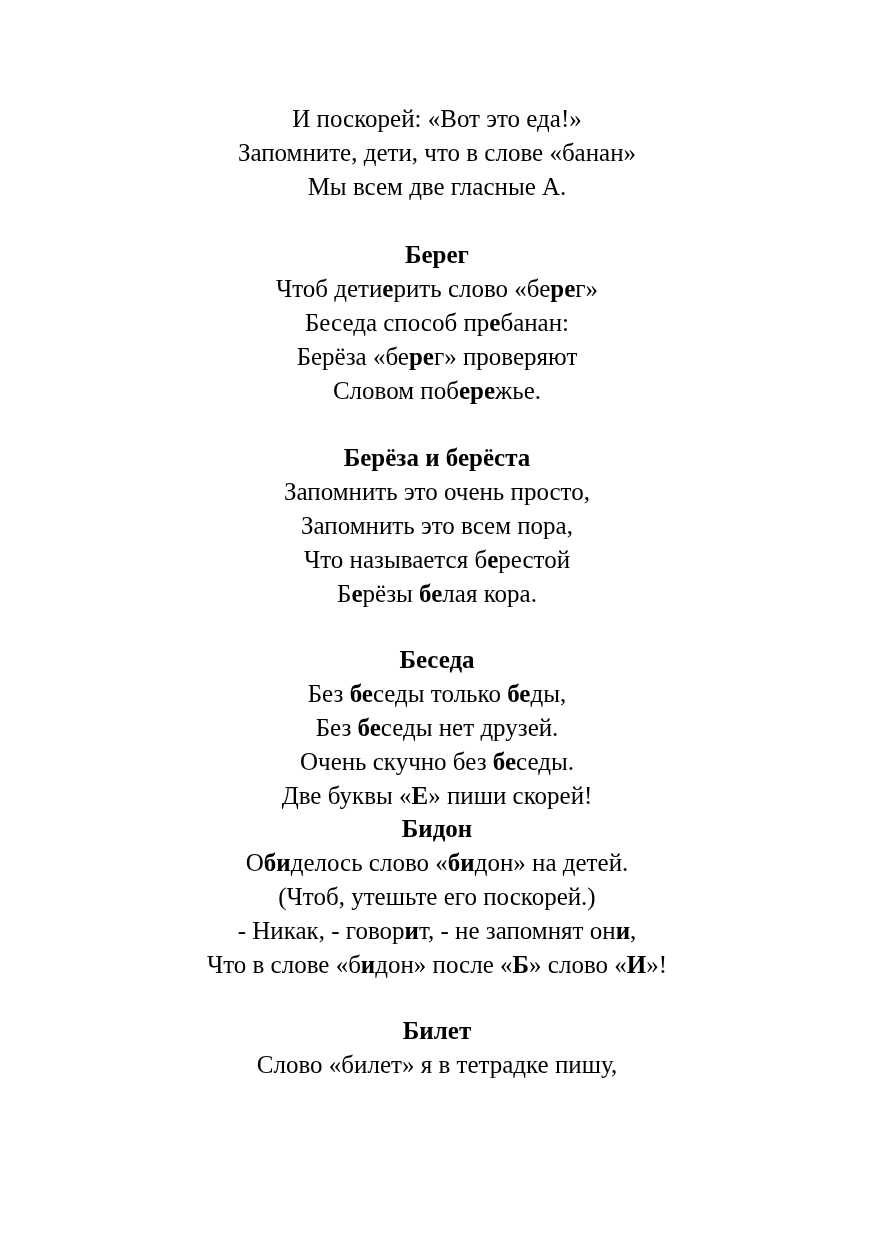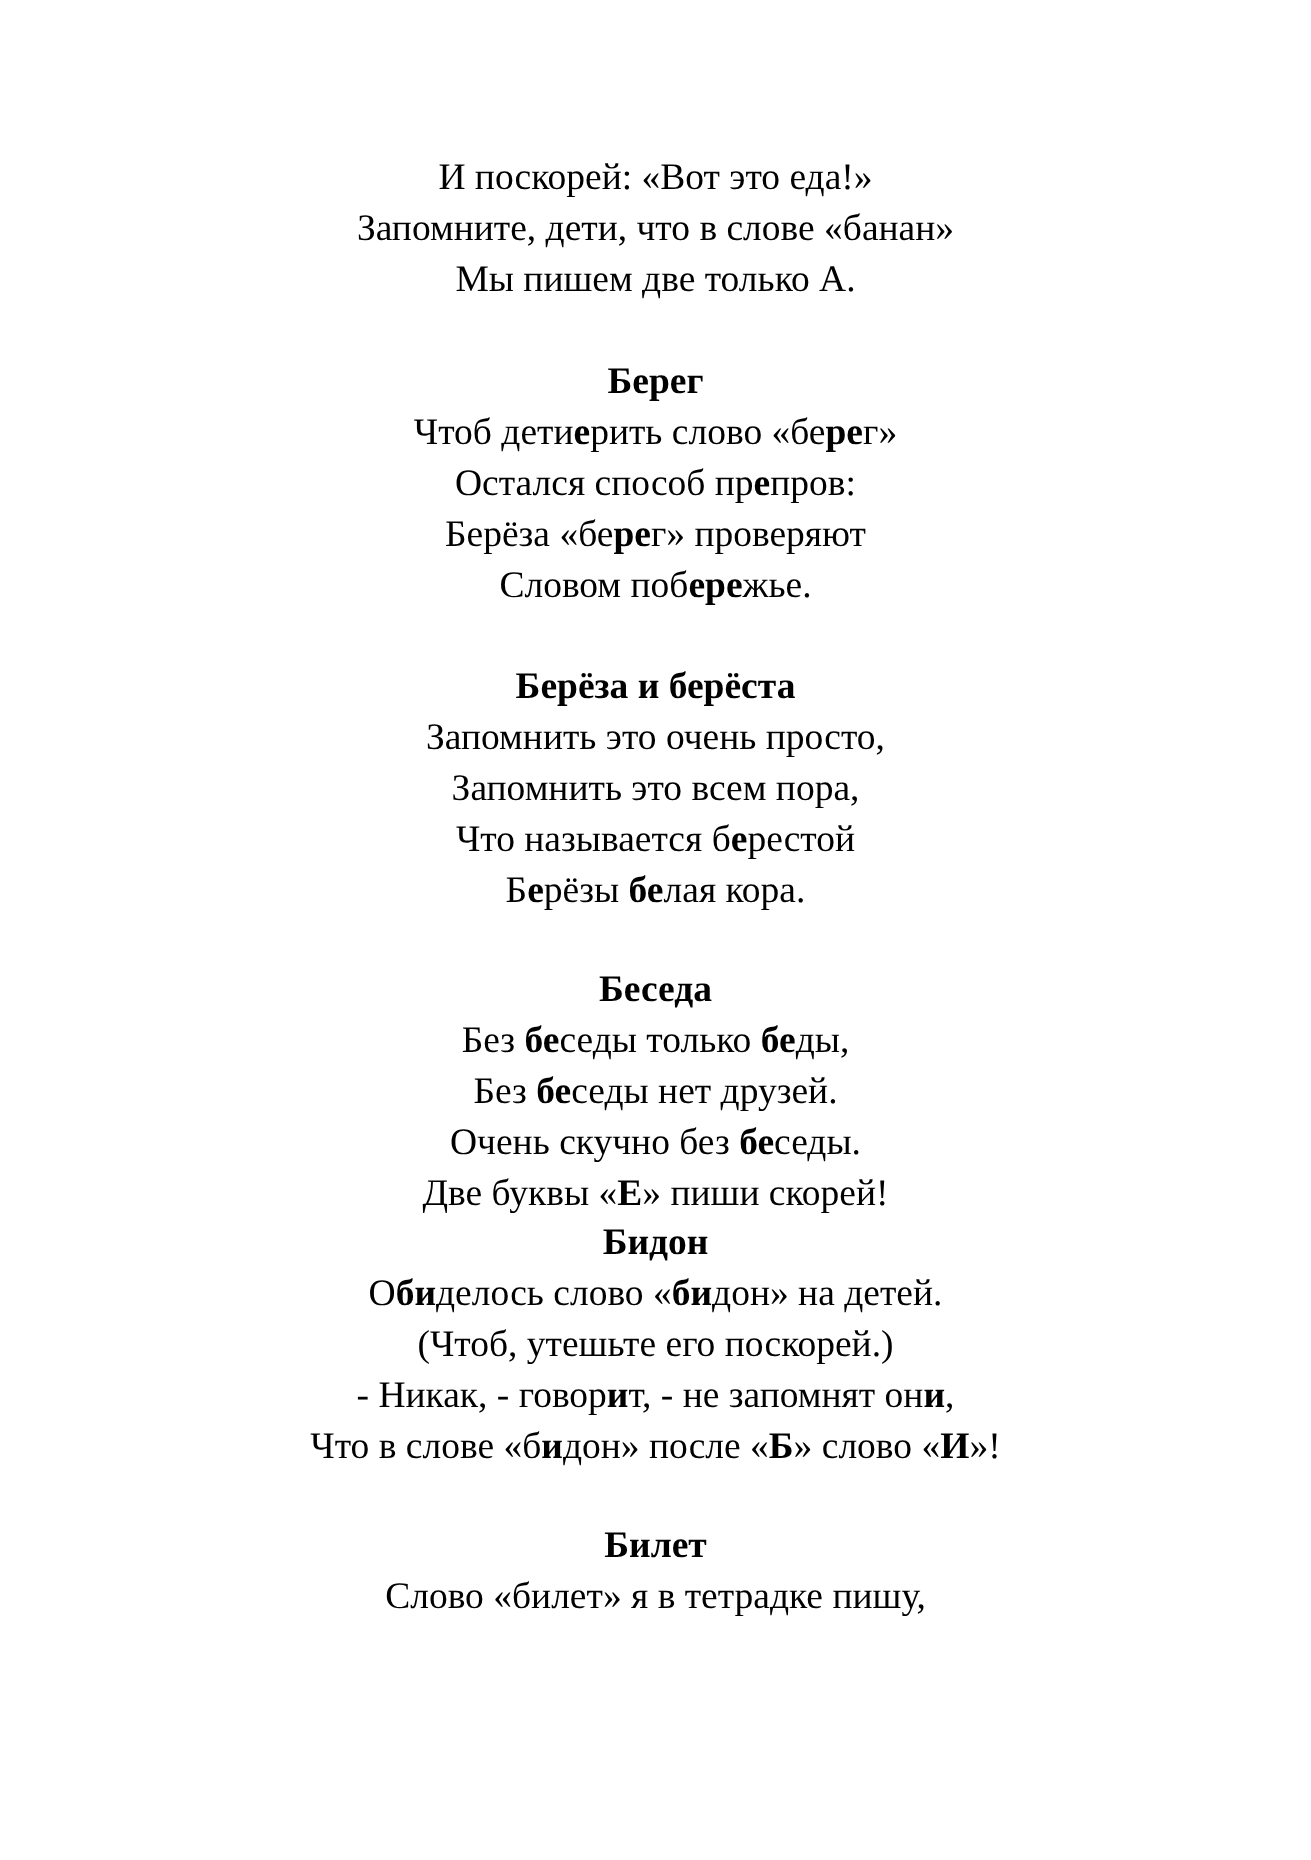--- a/index.html
+++ b/index.html
@@ -14,24 +14,24 @@
     }
     .line b { font-weight: bold; }
     .title { font-weight: bold; }
   </style>
 </head>
 <body>
 
 <div id="doc">
     <div class="line" style="top: 102px; left: -45px;"><span>И поскорей: «Вот это еда!»</span></div>
     <div class="line" style="top: 136px; left: -45px;"><span>Запомните, дети, что в слове «банан»</span></div>
-    <div class="line" style="top: 170px; left: -45px;"><span>Мы пишем две только А.</span></div>
+    <div class="line" style="top: 170px; left: -45px;"><span>Мы всем две гласные А.</span></div>
     <div class="line title" style="top: 238px; left: -45px;"><b>Берег</b></div>
     <div class="line" style="top: 272px; left: -45px;"><span>Чтоб дети</span><b>е</b><span>рить слово «бе</span><b>ре</b><span>г»</span></div>
-    <div class="line" style="top: 306px; left: -45px;"><span>Остался способ пр</span><b>е</b><span>пров:</span></div>
+    <div class="line" style="top: 306px; left: -45px;"><span>Беседа способ пр</span><b>е</b><span>банан:</span></div>
     <div class="line" style="top: 340px; left: -45px;"><span>Берёза «бе</span><b>ре</b><span>г» проверяют</span></div>
     <div class="line" style="top: 374px; left: -45px;"><span>Словом поб</span><b>ере</b><span>жье.</span></div>
     <div class="line title" style="top: 441px; left: -45px;"><b>Берёза и берёста</b></div>
     <div class="line" style="top: 475px; left: -45px;"><span>Запомнить это очень просто,</span></div>
     <div class="line" style="top: 509px; left: -45px;"><span>Запомнить это всем пора,</span></div>
     <div class="line" style="top: 543px; left: -45px;"><span>Что называется б</span><b>е</b><span>рестой</span></div>
     <div class="line" style="top: 577px; left: -45px;"><span>Б</span><b>е</b><span>рёзы </span><b>бе</b><span>лая кора.</span></div>
     <div class="line title" style="top: 643px; left: -45px;"><b>Беседа</b></div>
     <div class="line" style="top: 677px; left: -45px;"><span>Без </span><b>бе</b><span>седы только </span><b>бе</b><span>ды,</span></div>
     <div class="line" style="top: 711px; left: -45px;"><span>Без </span><b>бе</b><span>седы нет друзей.</span></div>

